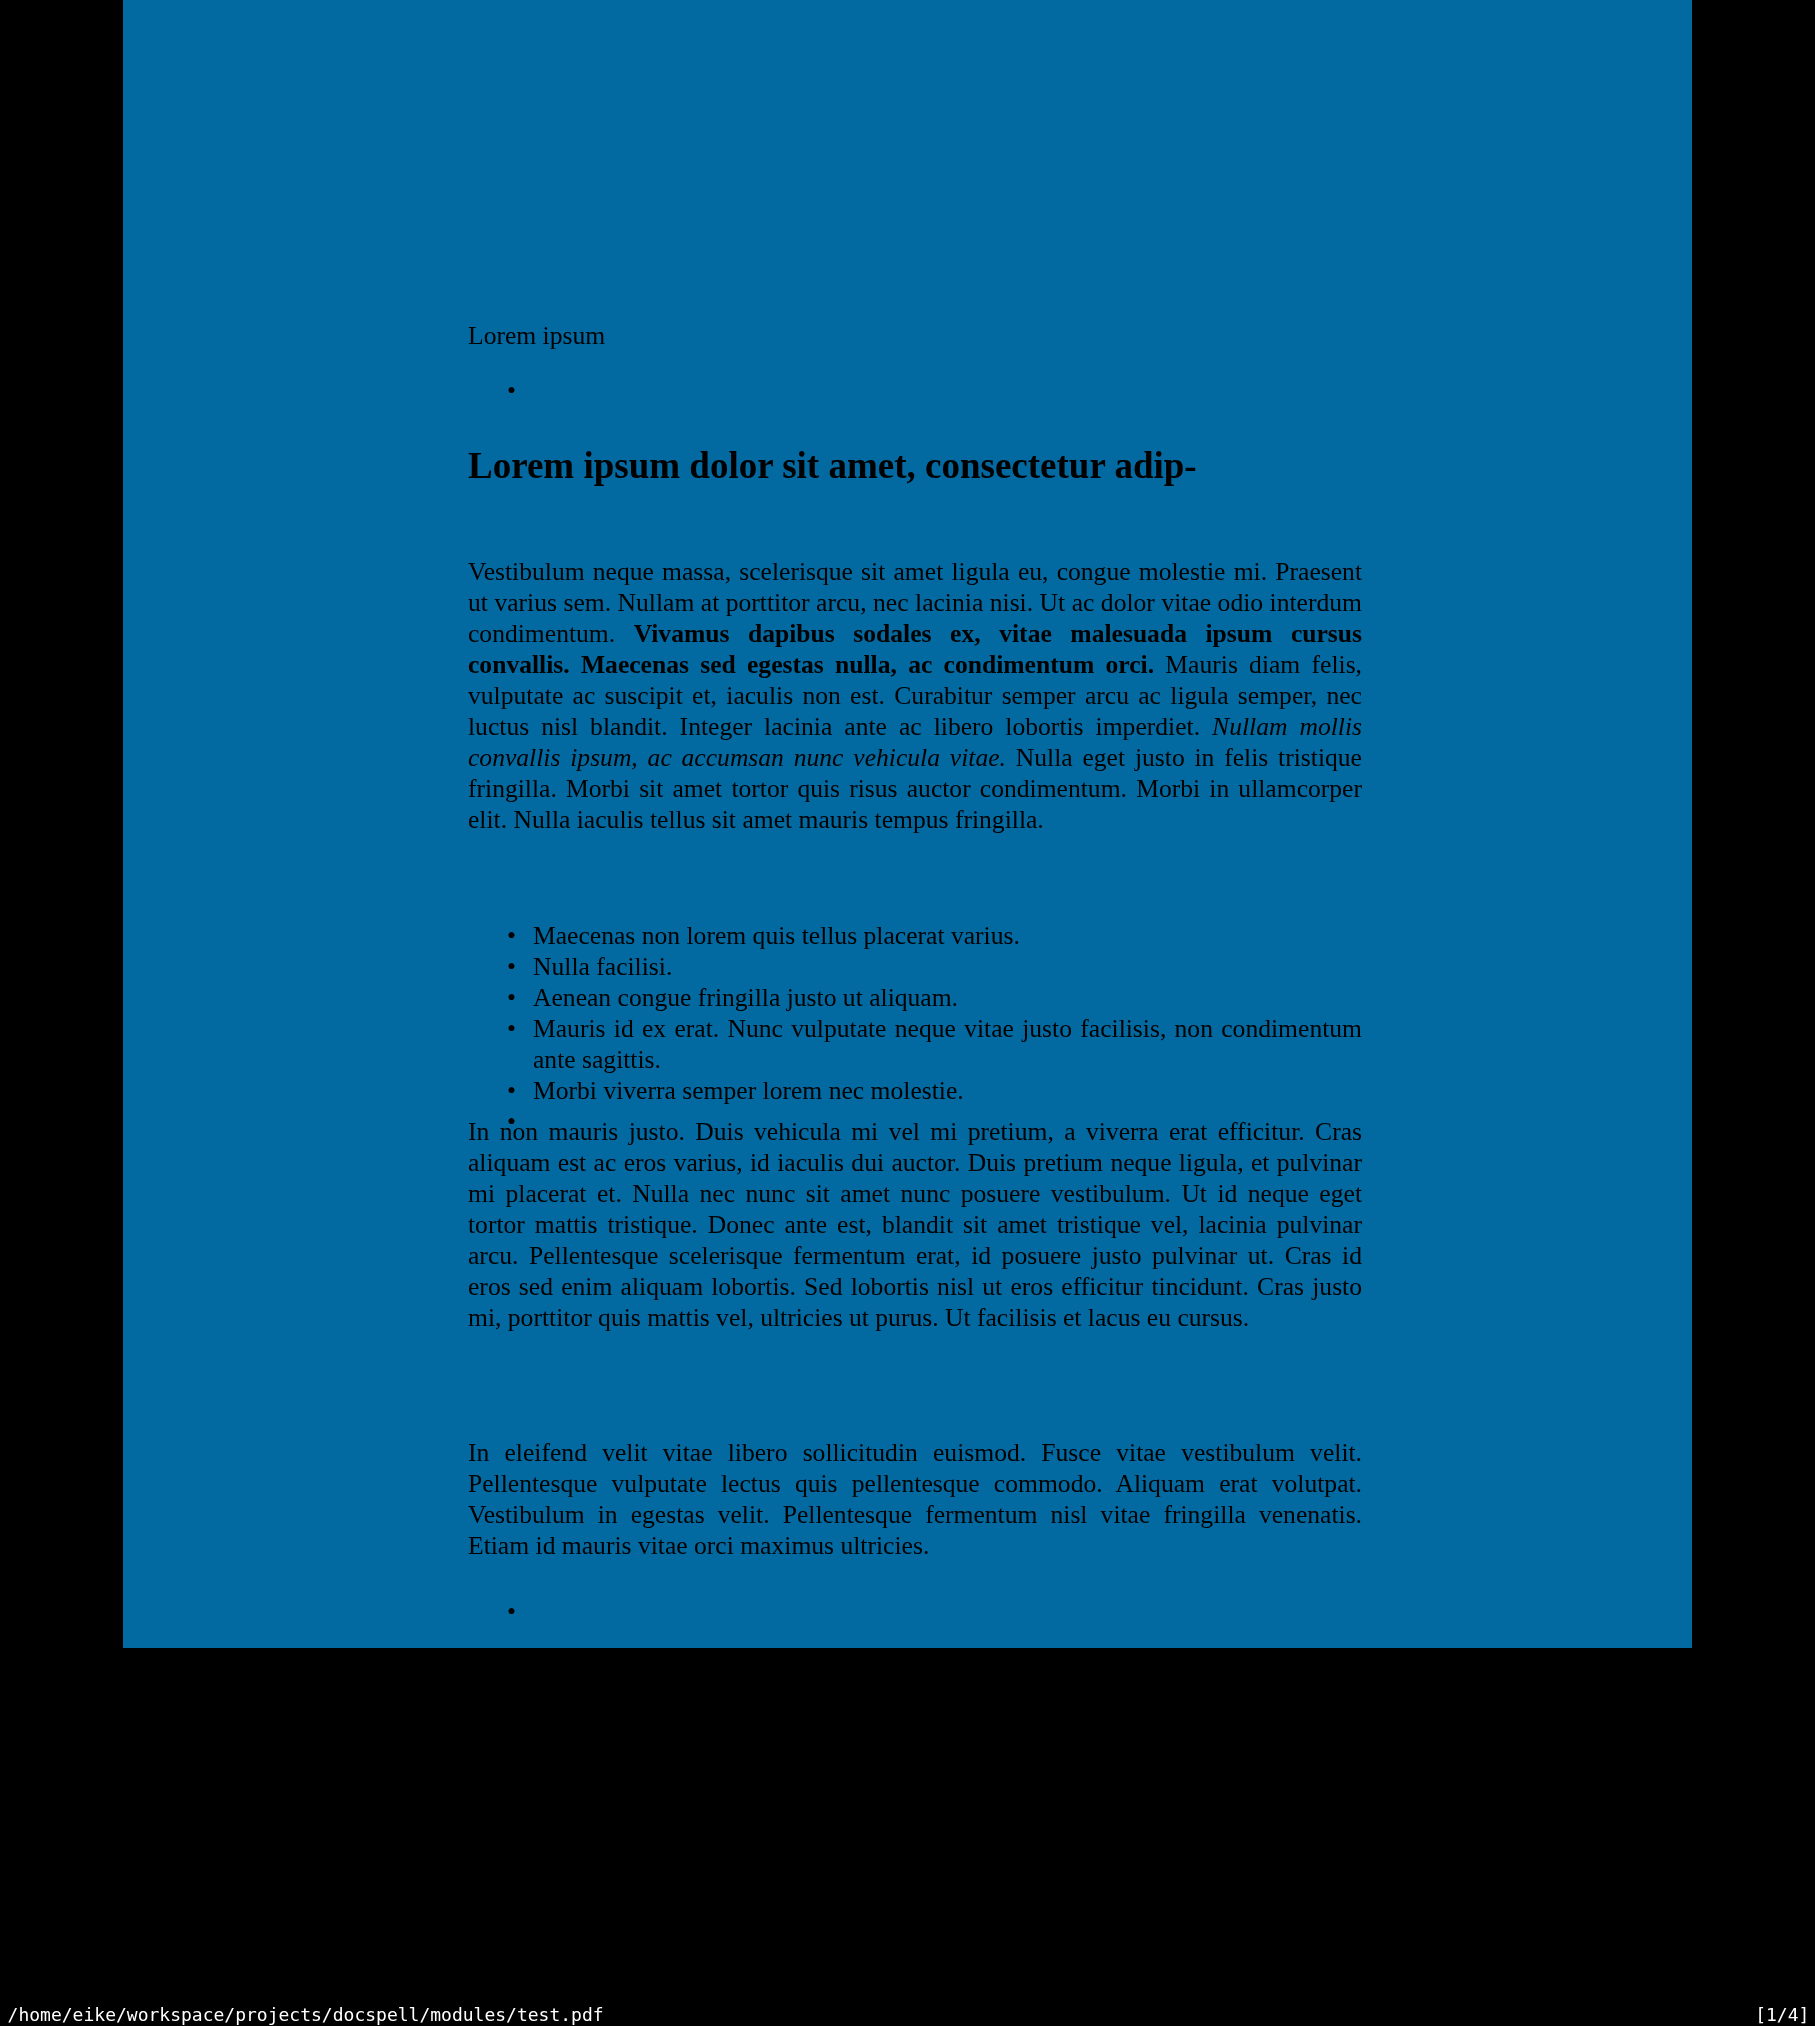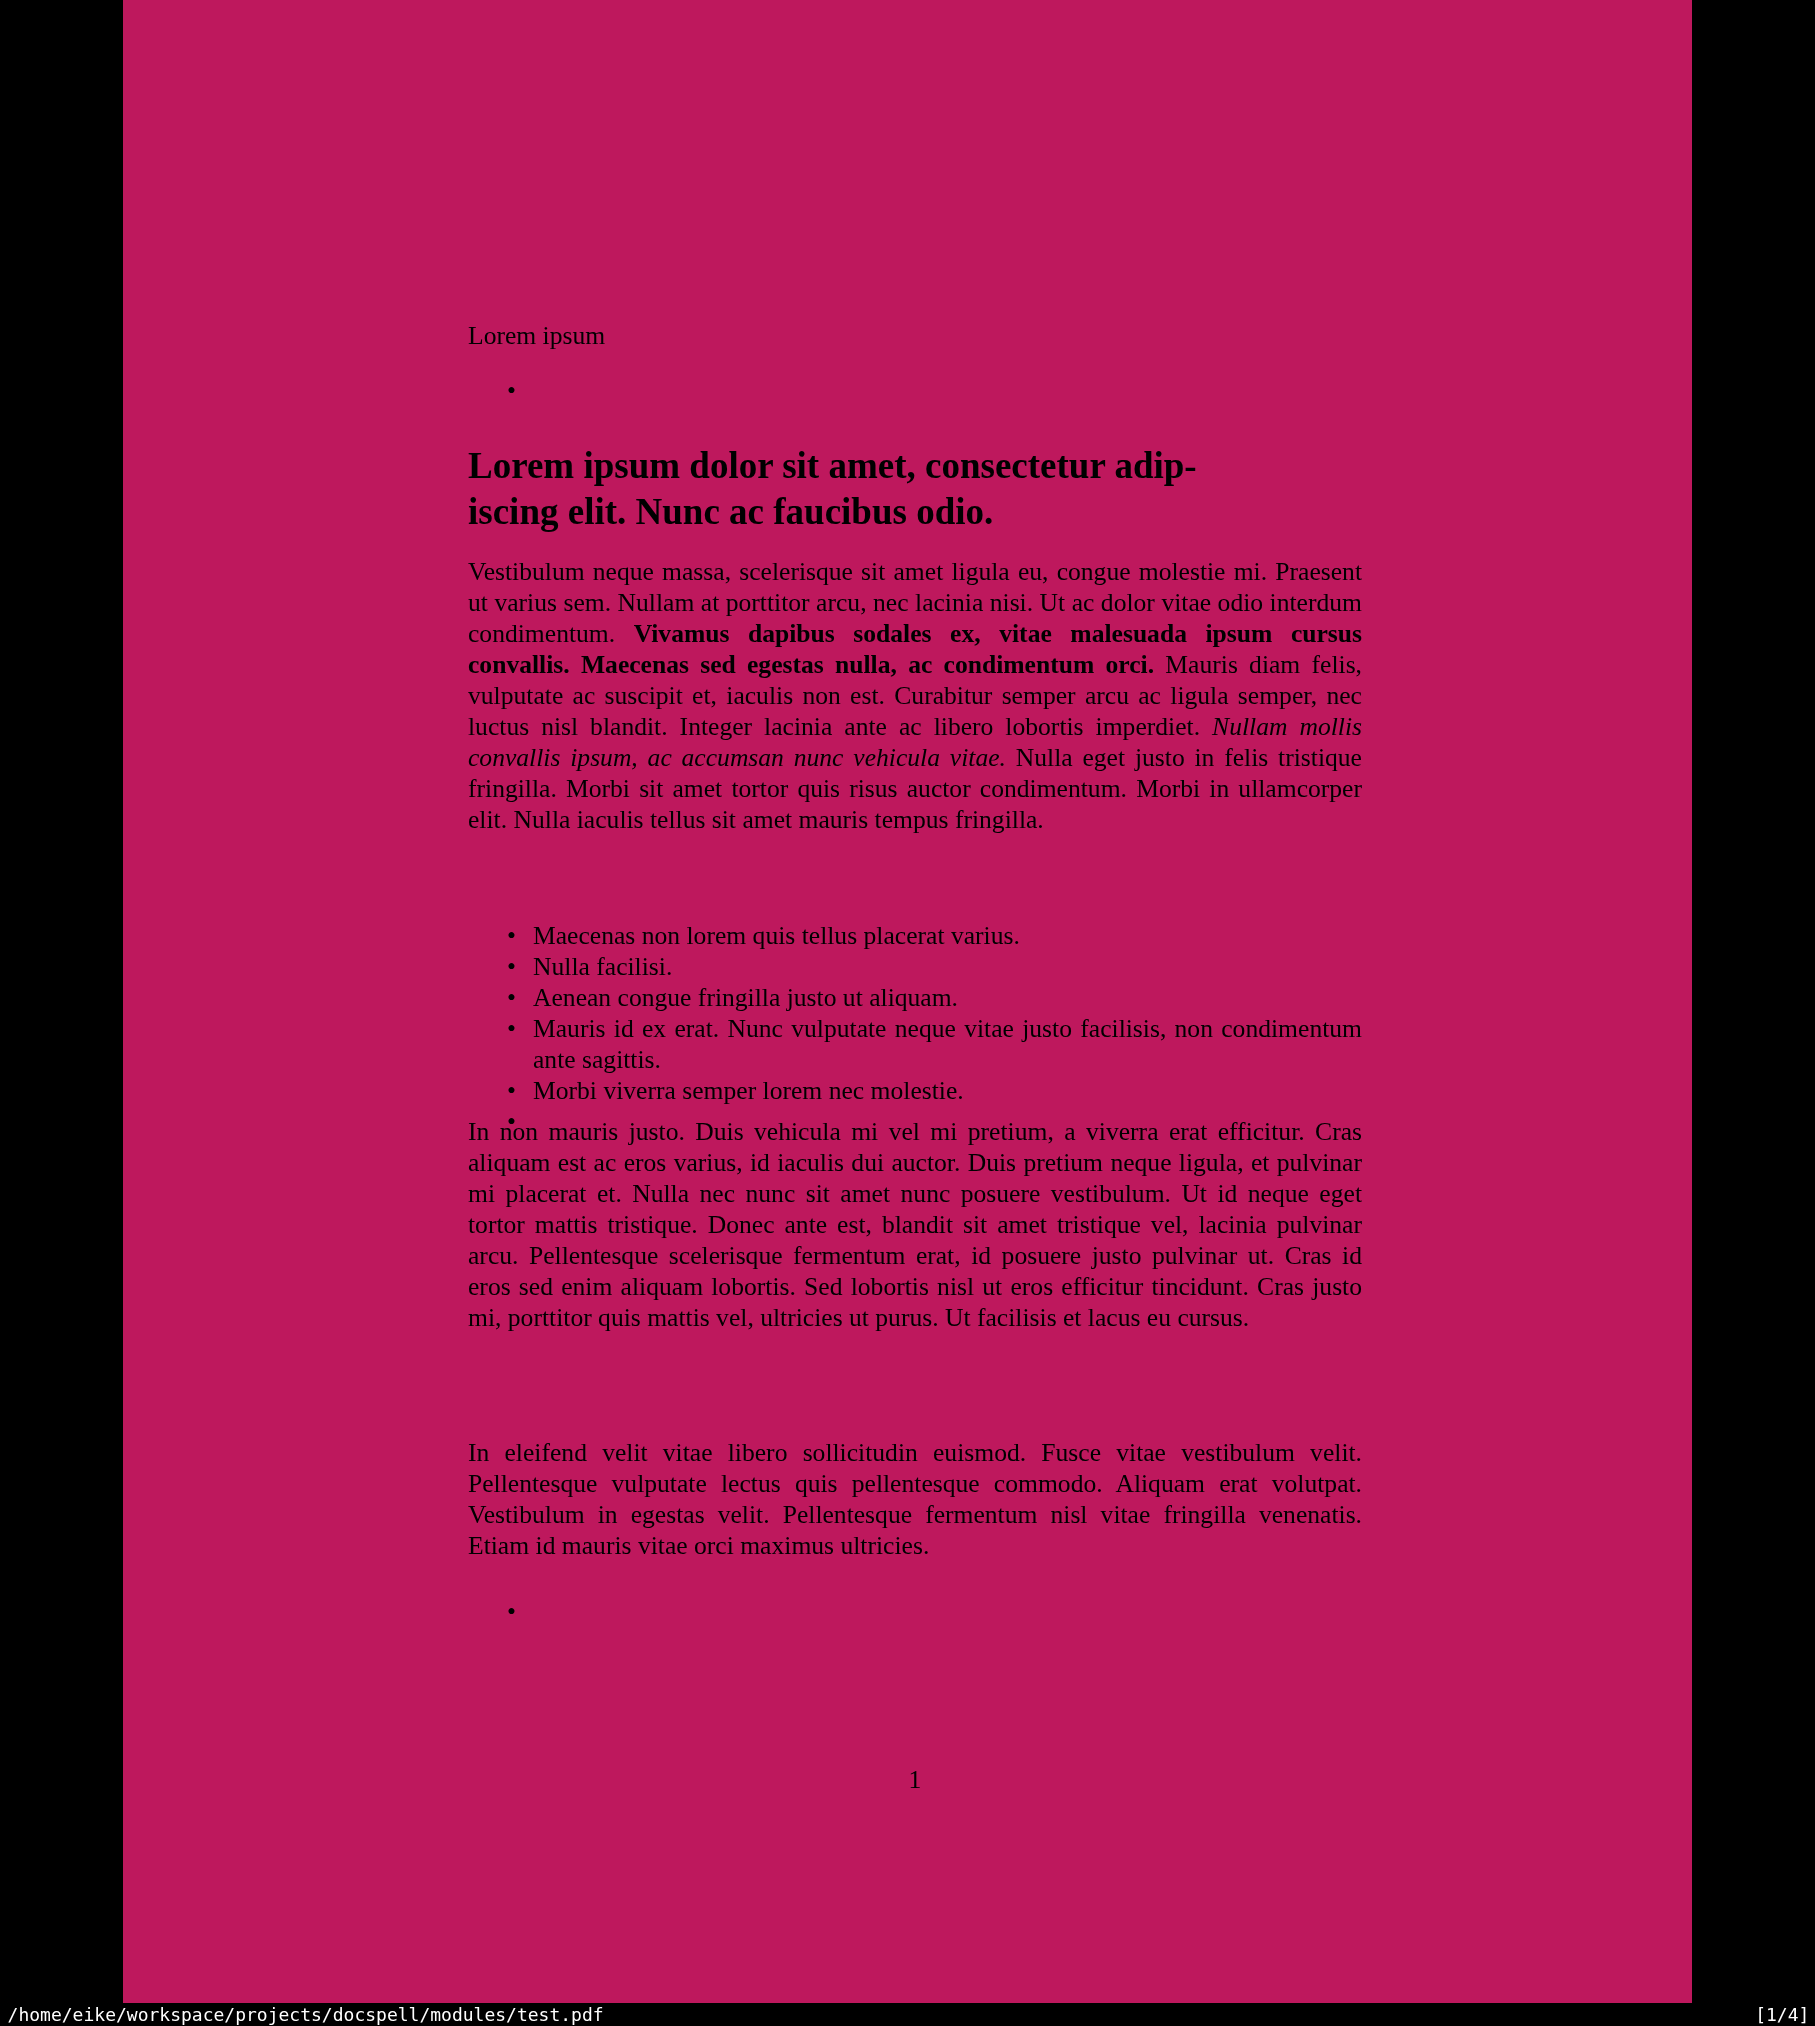--- a/index.html
+++ b/index.html
@@ -5,22 +5,22 @@
   * { margin: 0; padding: 0; box-sizing: border-box; }
   html, body { width: 1815px; height: 2026px; overflow: hidden; }
   body {
     background: #000000;
     font-family: "Liberation Serif", "DejaVu Serif", serif;
     position: relative;
   }
   .page {
     position: absolute;
     left: 123px; top: 0;
-    width: 1569px; height: 2003px;
-    background: #be185d;
+    width: 1569px; height: 1648px;
+    background: #0369a1;
   }
   .content {
     position: absolute;
     left: 345px; top: 0;
     width: 894px; height: 2003px;
     color: #000000;
   }
   .content .abs { position: absolute; left: 0; width: 894px; }
   .bodytext {
     font-size: 25.6px;
@@ -83,21 +83,20 @@
 <div class="page">
   <div class="content">
 
     <p class="abs bodytext intro">Lorem ipsum</p>
 
     <div class="abs bullet-row" style="top:375px;">
       <span class="bullet">•</span>
     </div>
 
     <h1 class="abs heading"><span>Lorem ipsum dolor sit amet, consectetur adip-</span><br>
-      <span>iscing elit. Nunc ac faucibus odio.</span>
     </h1>
 
     <p class="abs bodytext p1"><span>Vestibulum neque massa, scelerisque sit amet ligula eu, congue molestie mi. Praesent ut varius sem. Nullam at porttitor arcu, nec lacinia nisi. Ut ac dolor vitae odio interdum condimentum. </span><span class="bold-span">Vivamus dapibus sodales ex, vitae malesuada ipsum cursus convallis. Maecenas sed egestas nulla, ac condimentum orci.</span><span> Mauris diam felis, vulputate ac suscipit et, iaculis non est. Curabitur semper arcu ac ligula semper, nec luctus nisl blandit. Integer lacinia ante ac libero lobortis imperdiet. </span><span class="italic-span">Nullam mollis convallis ipsum, ac accumsan nunc vehicula vitae.</span><span> Nulla eget justo in felis tristique fringilla. Morbi sit amet tortor quis risus auctor condimentum. Morbi in ullamcorper elit. Nulla iaculis tellus sit amet mauris tempus fringilla.</span></p>
 
 
     <div class="abs list">
       <div class="item">
         <span class="bullet">•</span>
         <span>Maecenas non lorem quis tellus placerat varius.</span>
       </div>

